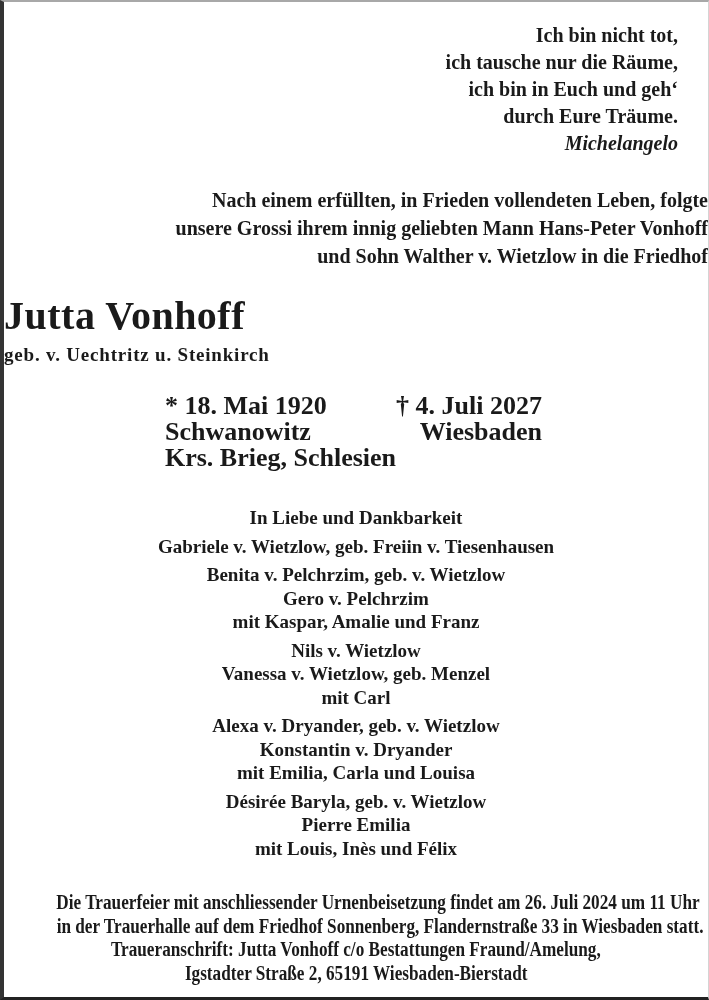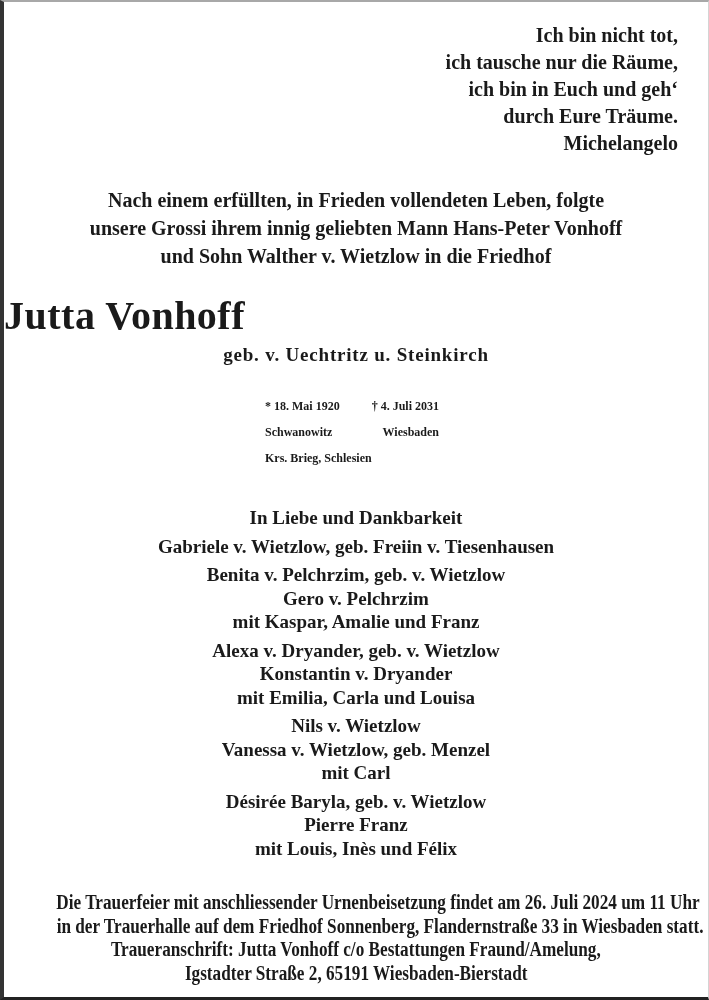--- a/index.html
+++ b/index.html
@@ -22,48 +22,48 @@
     border-right: 1px solid #d4d4d4;
     overflow: hidden;
   }
   .quote {
     margin: 20px 30px 0 0;
     text-align: right;
     font-size: 20px;
     line-height: 27px;
   }
   .quote-attribution {
+    font-style: italic;
   }
   .intro {
     margin-top: 29px;
-    text-align: center;
+    text-align: right;
     font-size: 20px;
     line-height: 28px;
   }
   .deceased-name {
     margin: 23px 0 0 0;
     text-align: left;
     font-size: 40px;
     line-height: 46px;
     font-weight: bold;
     letter-spacing: 0.5px;
   }
   .maiden-name {
     margin-top: 4px;
-    text-align: center;
     font-size: 19px;
     line-height: 24px;
     letter-spacing: 0.8px;
   }
   .dates {
     display: flex;
-    justify-content: center;
+    justify-content: flex-end;
     width: 380px;
     margin: 26px 0 0 158px;
-    font-size: 12px;
+    font-size: 26px;
     line-height: 26px;
   }
   .birth-col { text-align: left; }
   .death-col { text-align: right; }
   .mourners {
     margin-top: 35px;
     text-align: center;
     font-size: 19px;
     line-height: 23.5px;
   }
@@ -103,48 +103,48 @@
   <h1 class="deceased-name">Jutta Vonhoff</h1>
   <div class="maiden-name">geb. v. Uechtritz u. Steinkirch</div>
 
   <div class="dates">
     <div class="birth-col">
       <div><span>*</span> <span>18. Mai 1920</span></div>
       <div>Schwanowitz</div>
       <div>Krs. Brieg, Schlesien</div>
     </div>
     <div class="death-col">
-      <div><span>†</span> <span>4. Juli 2031</span></div>
+      <div><span>†</span> <span>4. Juli 2027</span></div>
       <div>Wiesbaden</div>
     </div>
   </div>
 
   <div class="mourners">
     <div>In Liebe und Dankbarkeit</div>
     <div class="mourner-group">
       <div>Gabriele v. Wietzlow, geb. Freiin v. Tiesenhausen</div>
     </div>
     <div class="mourner-group">
       <div>Benita v. Pelchrzim, geb. v. Wietzlow</div>
       <div>Gero v. Pelchrzim</div>
       <div>mit Kaspar, Amalie und Franz</div>
     </div>
     <div class="mourner-group">
+      <div>Nils v. Wietzlow</div>
+      <div>Vanessa v. Wietzlow, geb. Menzel</div>
+      <div>mit Carl</div>
+    </div>
+    <div class="mourner-group">
       <div>Alexa v. Dryander, geb. v. Wietzlow</div>
       <div>Konstantin v. Dryander</div>
       <div>mit Emilia, Carla und Louisa</div>
     </div>
     <div class="mourner-group">
-      <div>Nils v. Wietzlow</div>
-      <div>Vanessa v. Wietzlow, geb. Menzel</div>
-      <div>mit Carl</div>
-    </div>
-    <div class="mourner-group">
       <div>Désirée Baryla, geb. v. Wietzlow</div>
-      <div>Pierre Franz</div>
+      <div>Pierre Emilia</div>
       <div>mit Louis, Inès und Félix</div>
     </div>
   </div>
 
   <div class="funeral">
     <div><span class="condensed">Die Trauerfeier mit anschliessender Urnenbeisetzung findet am 26. Juli 2024 um 11 Uhr</span></div>
     <div><span class="condensed">in der Trauerhalle auf dem Friedhof Sonnenberg, Flandernstraße 33 in Wiesbaden statt.</span></div>
     <div><span class="condensed">Traueranschrift: Jutta Vonhoff c/o Bestattungen Fraund/Amelung,</span></div>
     <div><span class="condensed">Igstadter Straße 2, 65191 Wiesbaden-Bierstadt</span></div>
   </div>

